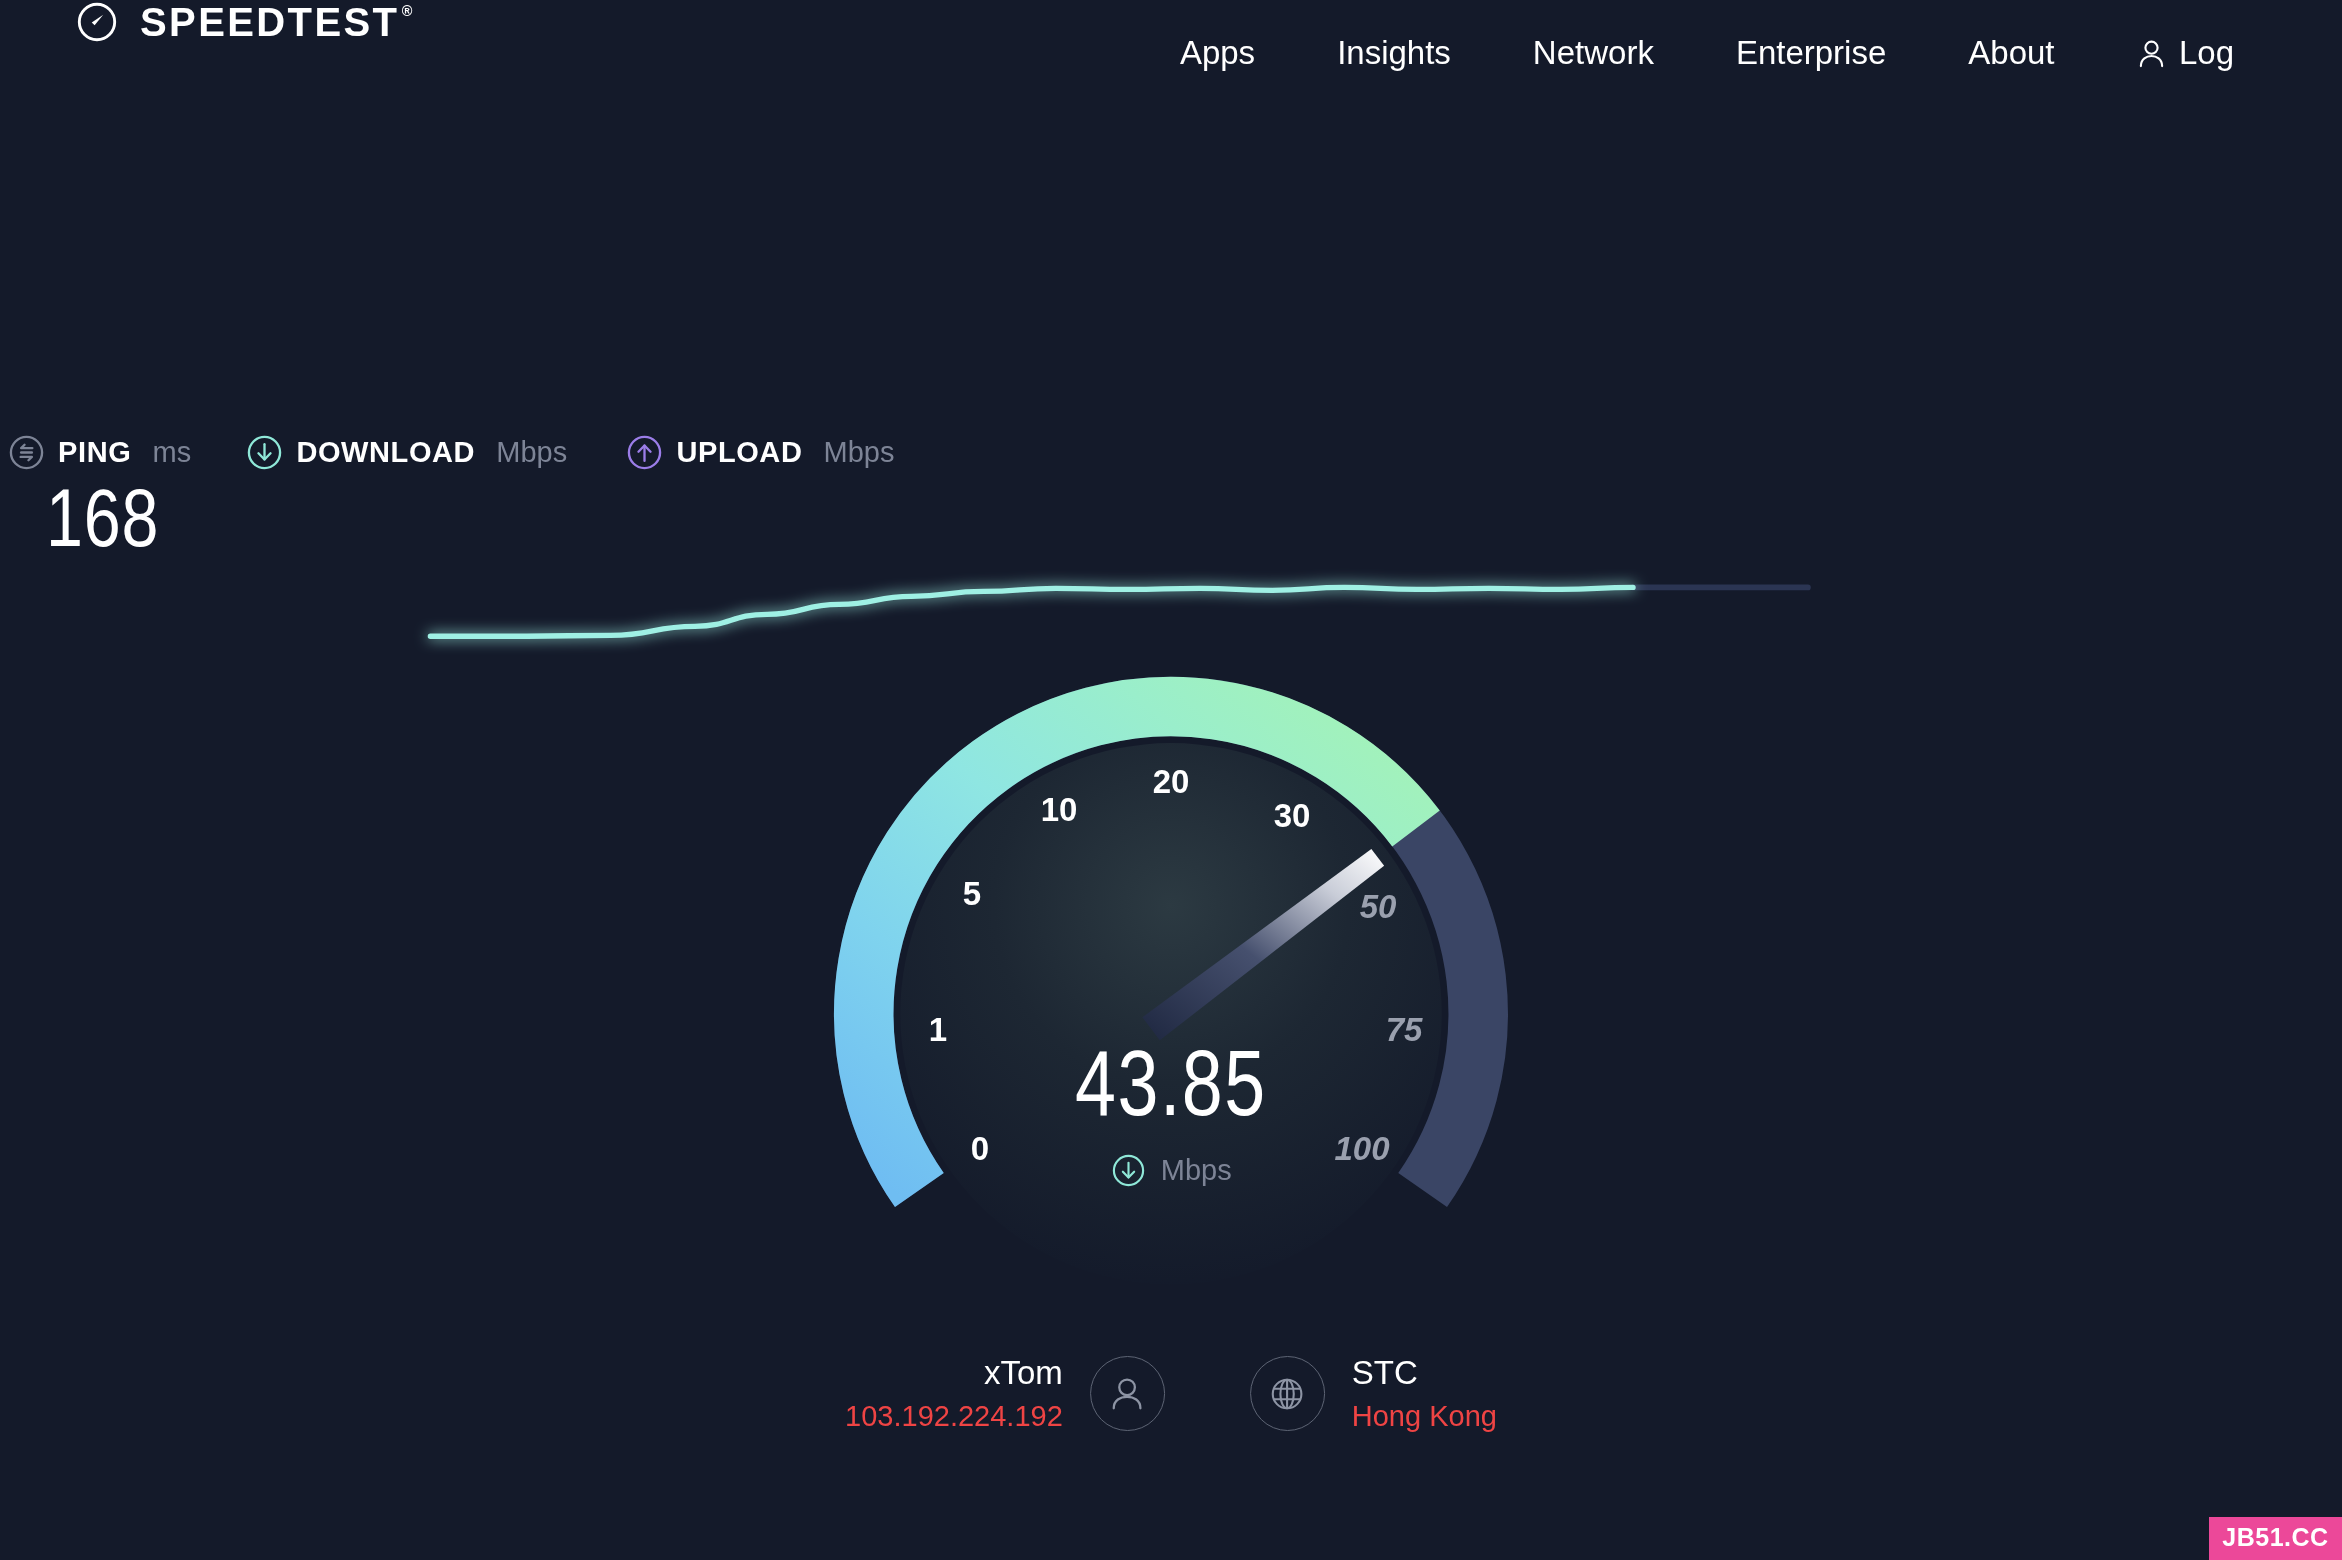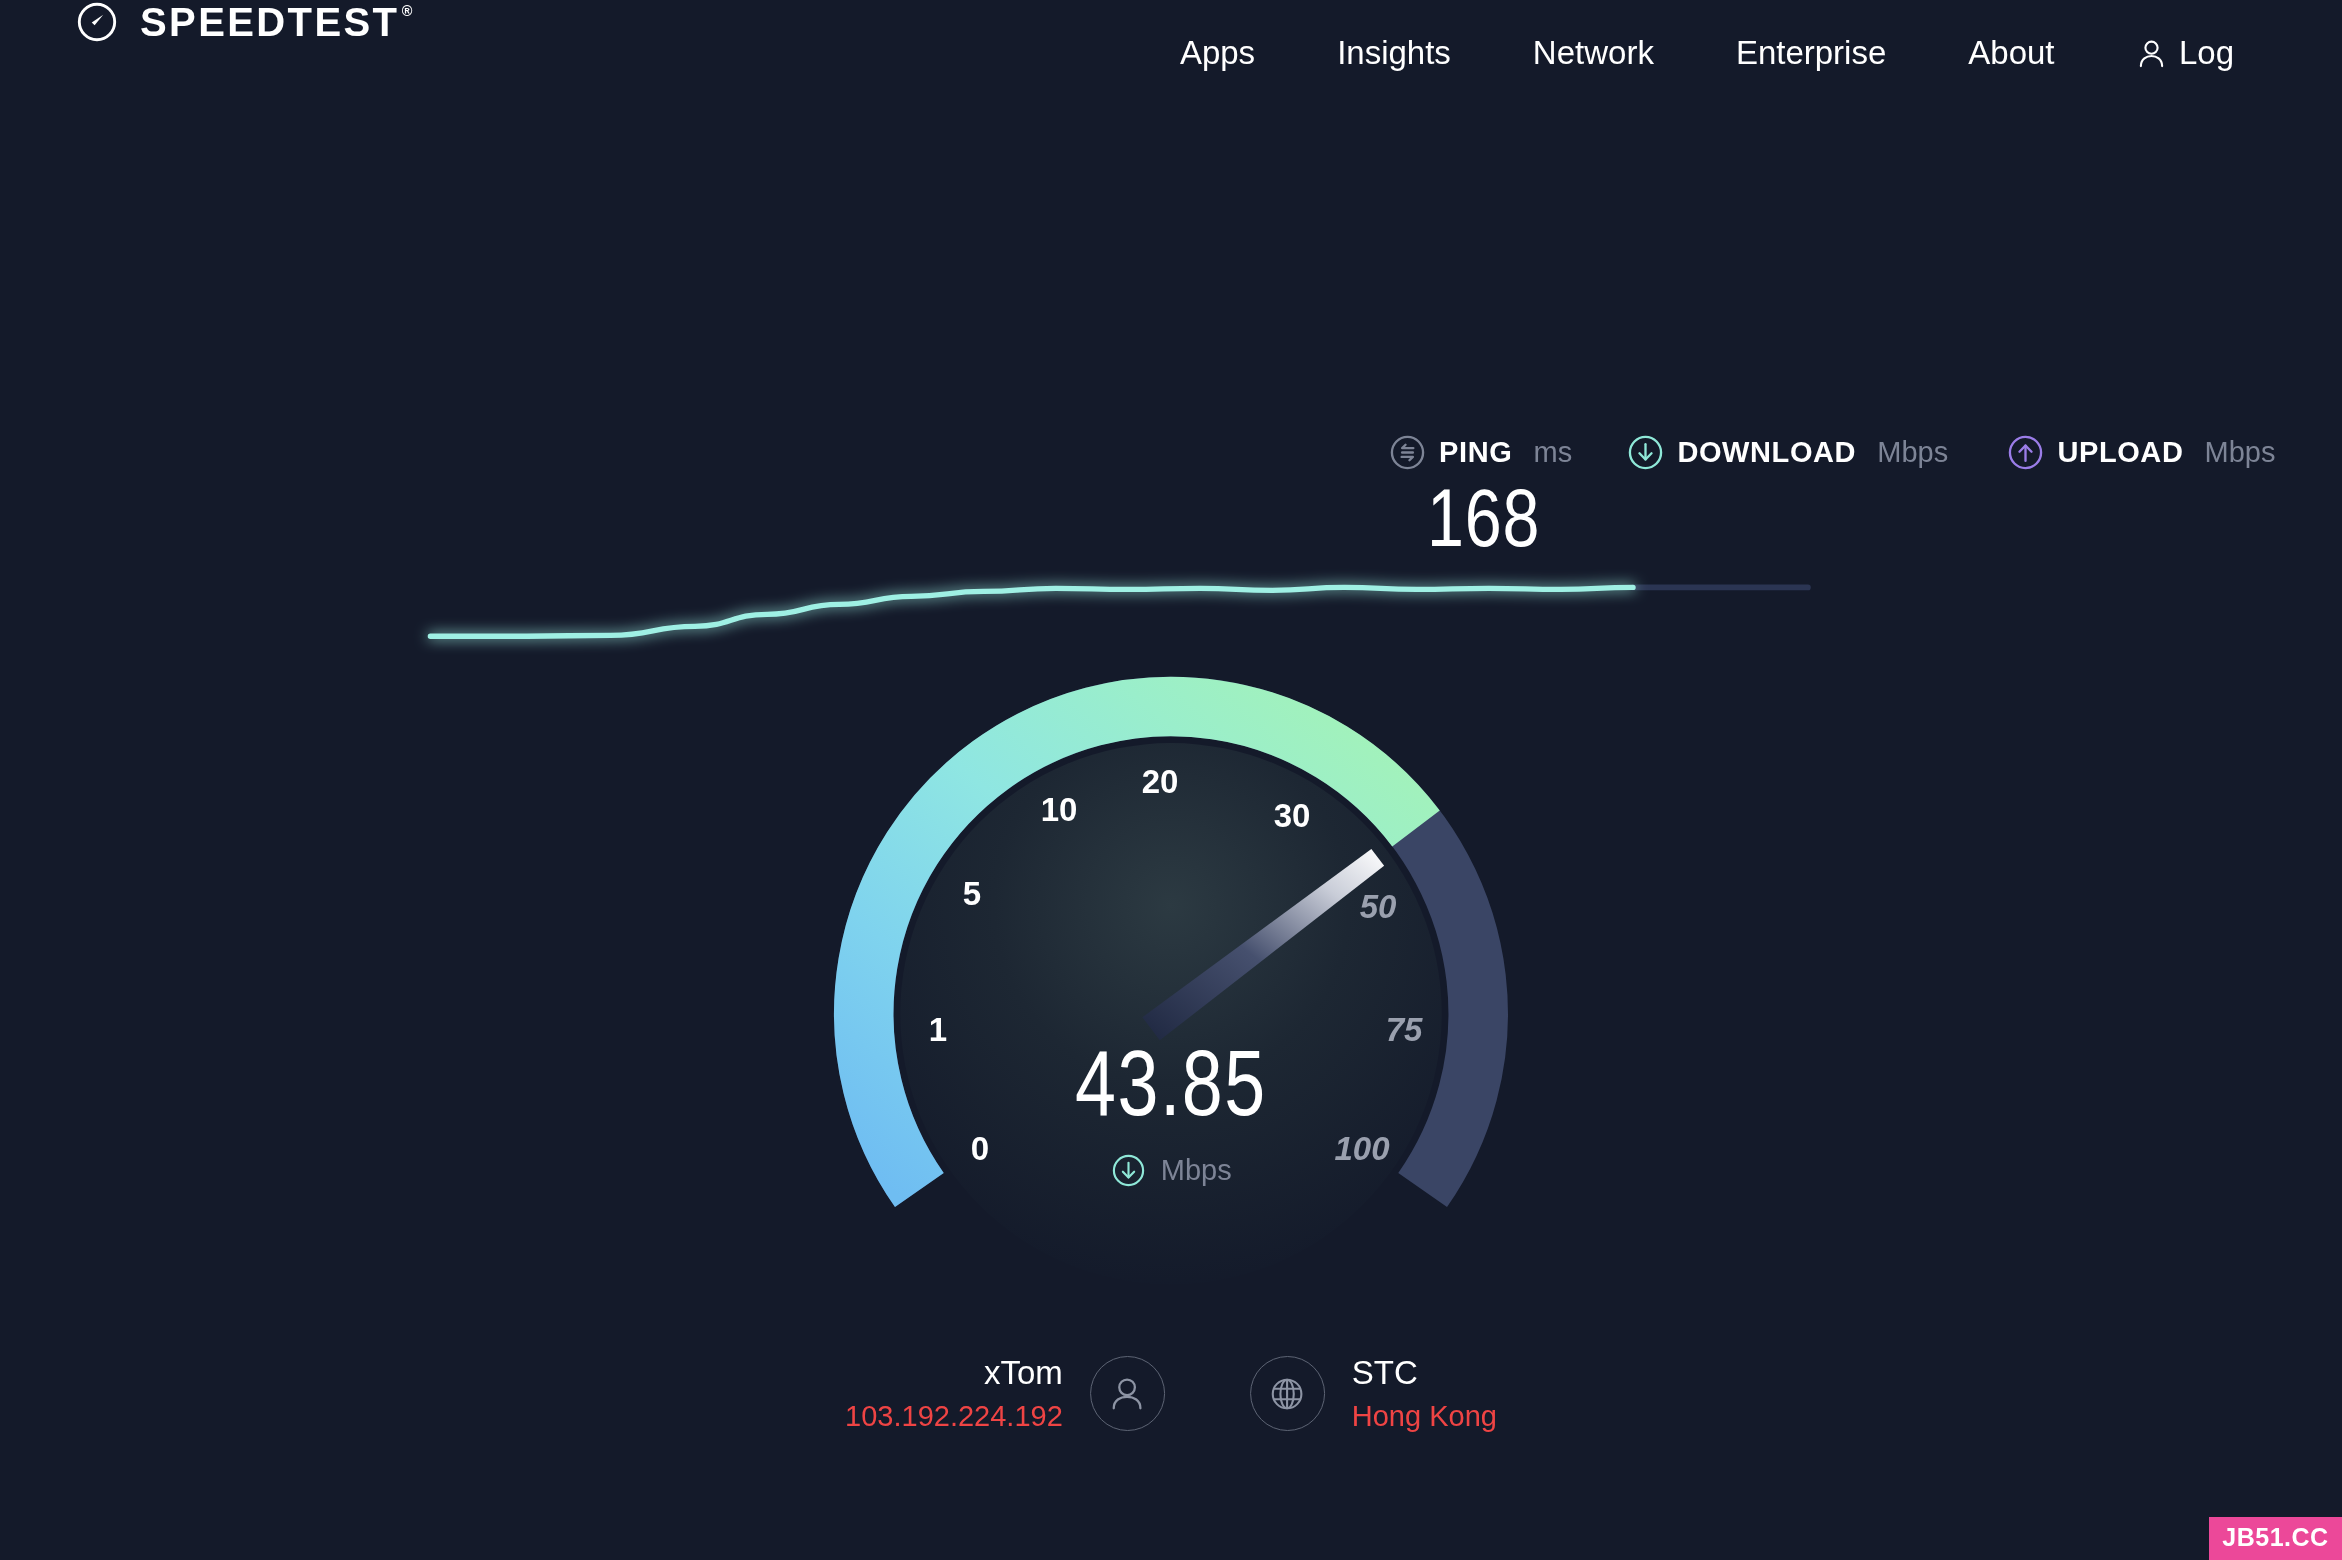--- a/index.html
+++ b/index.html
@@ -43,21 +43,21 @@
   .nav-login {
     display:flex; align-items:center; gap:13.4px;
     padding-left:35px; padding-right:0;
     font-size:33px; color:#ffffff; white-space:nowrap; cursor:pointer;
   }
   .nav-login svg { display:block; }
 
   
   .metrics {
     position:absolute; left:0; top:434px; width:2342px;
-    display:flex; justify-content:flex-end; align-items:flex-start;
+    display:flex; justify-content:flex-start; align-items:flex-start;
     pointer-events:none;
   }
   .metrics-inner { position:relative; width:961px; height:144px; }
 
   .metric { position:absolute; top:0; display:flex; align-items:center; gap:13.4px; }
   .metric-ping     { left:7.7px; }
   .metric-download { left:246px; }
   .metric-upload   { left:626px; }
 
   .metric-icon { width:37px; height:37px; display:block; flex:0 0 auto; }
@@ -252,21 +252,21 @@
 
     <circle id="dial-face" cx="380" cy="380" r="282" fill="url(#dialGrad)"></circle>
 
     <polygon id="needle" fill="url(#needleGrad)" points="588.7,208.3 602.0,225.9 368.3,407.6 350.2,383.7"></polygon>
   </svg>
 
   <span class="tick" style="left: 174px; top: 499px;">0</span>
   <span class="tick" style="left: 132px; top: 380px;">1</span>
   <span class="tick" style="left: 166px; top: 244px;">5</span>
   <span class="tick" style="left: 253px; top: 160px;">10</span>
-  <span class="tick" style="left: 354px; top: 132px;">20</span>
+  <span class="tick" style="left: 365px; top: 132px;">20</span>
   <span class="tick" style="left: 486px; top: 166px;">30</span>
   <span class="tick dim" style="left: 572px; top: 257px;">50</span>
   <span class="tick dim" style="left: 598px; top: 380px;">75</span>
   <span class="tick dim" style="left: 556px; top: 499px;">100</span>
 
   <div class="readout">
     <div class="readout-value">43.85</div>
     <div class="readout-unit">
       <svg width="37" height="37" viewBox="0 0 38 38">
         <circle cx="19" cy="19" r="15" fill="none" stroke="#8fe8d8" stroke-width="2.2"></circle>

